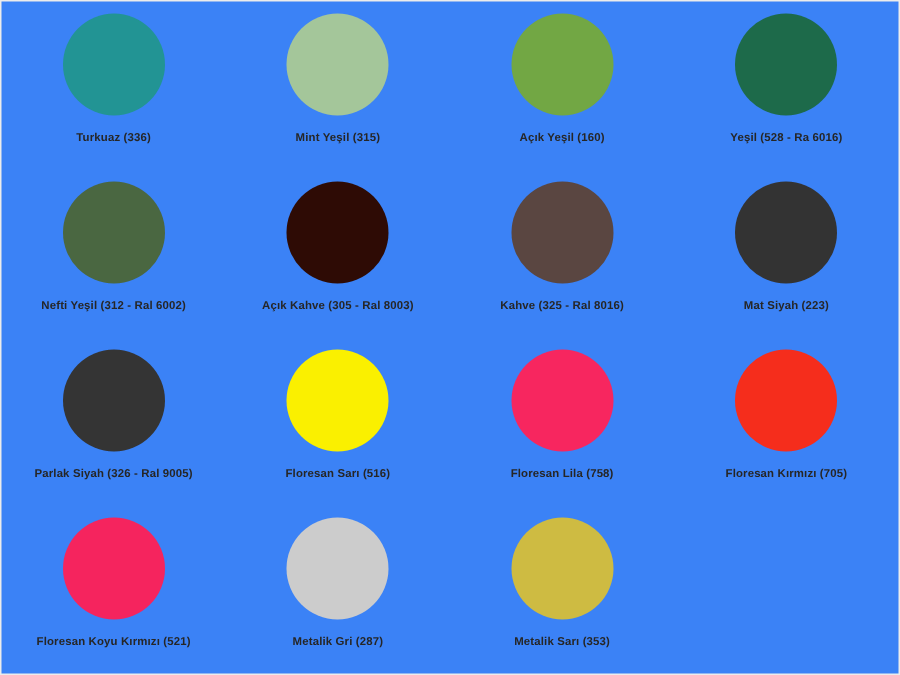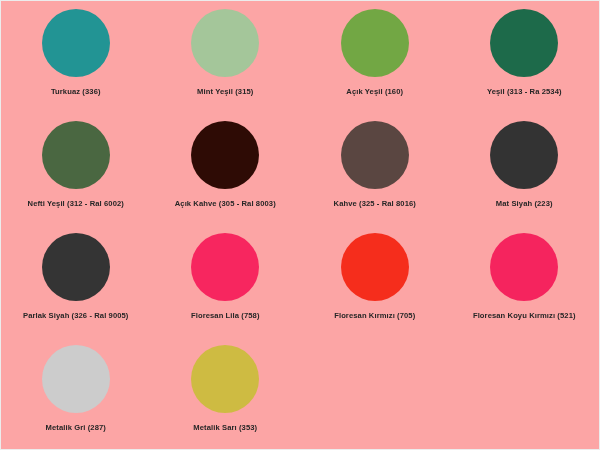--- a/index.html
+++ b/index.html
@@ -47,56 +47,60 @@
     color: #262626;
     text-align: center;
     line-height: 1.25;
     letter-spacing: 0.1px;
     white-space: nowrap;
   }
 </style>
 </head>
 <body>
 
-<div id="swatch-board" style="background: #fca5a5; border-color: rgb(236, 236, 236); grid-template-columns: repeat(4, 1fr); grid-template-rows: repeat(4, 1fr);">
+<div id="swatch-board" style="background: #3b82f6; border-color: rgb(236, 236, 236); grid-template-columns: repeat(4, 1fr); grid-template-rows: repeat(4, 1fr);">
     <div class="swatch-cell">
       <div class="swatch-disc" style="background: rgb(34, 148, 148);"></div>
       <div class="swatch-label">Turkuaz (336)</div>
     </div>
     <div class="swatch-cell">
       <div class="swatch-disc" style="background: rgb(164, 198, 154);"></div>
       <div class="swatch-label">Mint Yeşil (315)</div>
     </div>
     <div class="swatch-cell">
       <div class="swatch-disc" style="background: rgb(114, 167, 68);"></div>
       <div class="swatch-label">Açık Yeşil (160)</div>
     </div>
     <div class="swatch-cell">
       <div class="swatch-disc" style="background: rgb(29, 106, 74);"></div>
-      <div class="swatch-label">Yeşil (313 - Ra 2534)</div>
+      <div class="swatch-label">Yeşil (528 - Ra 6016)</div>
     </div>
     <div class="swatch-cell">
       <div class="swatch-disc" style="background: rgb(74, 103, 65);"></div>
       <div class="swatch-label">Nefti Yeşil (312 - Ral 6002)</div>
     </div>
     <div class="swatch-cell">
       <div class="swatch-disc" style="background: rgb(46, 11, 5);"></div>
       <div class="swatch-label">Açık Kahve (305 - Ral 8003)</div>
     </div>
     <div class="swatch-cell">
       <div class="swatch-disc" style="background: rgb(90, 70, 65);"></div>
       <div class="swatch-label">Kahve (325 - Ral 8016)</div>
     </div>
     <div class="swatch-cell">
       <div class="swatch-disc" style="background: rgb(51, 51, 51);"></div>
       <div class="swatch-label">Mat Siyah (223)</div>
     </div>
     <div class="swatch-cell">
       <div class="swatch-disc" style="background: rgb(52, 52, 52);"></div>
       <div class="swatch-label">Parlak Siyah (326 - Ral 9005)</div>
+    </div>
+    <div class="swatch-cell">
+      <div class="swatch-disc" style="background: rgb(250, 240, 0);"></div>
+      <div class="swatch-label">Floresan Sarı (516)</div>
     </div>
     <div class="swatch-cell">
       <div class="swatch-disc" style="background: rgb(247, 38, 95);"></div>
       <div class="swatch-label">Floresan Lila (758)</div>
     </div>
     <div class="swatch-cell">
       <div class="swatch-disc" style="background: rgb(245, 45, 28);"></div>
       <div class="swatch-label">Floresan Kırmızı (705)</div>
     </div>
     <div class="swatch-cell">

